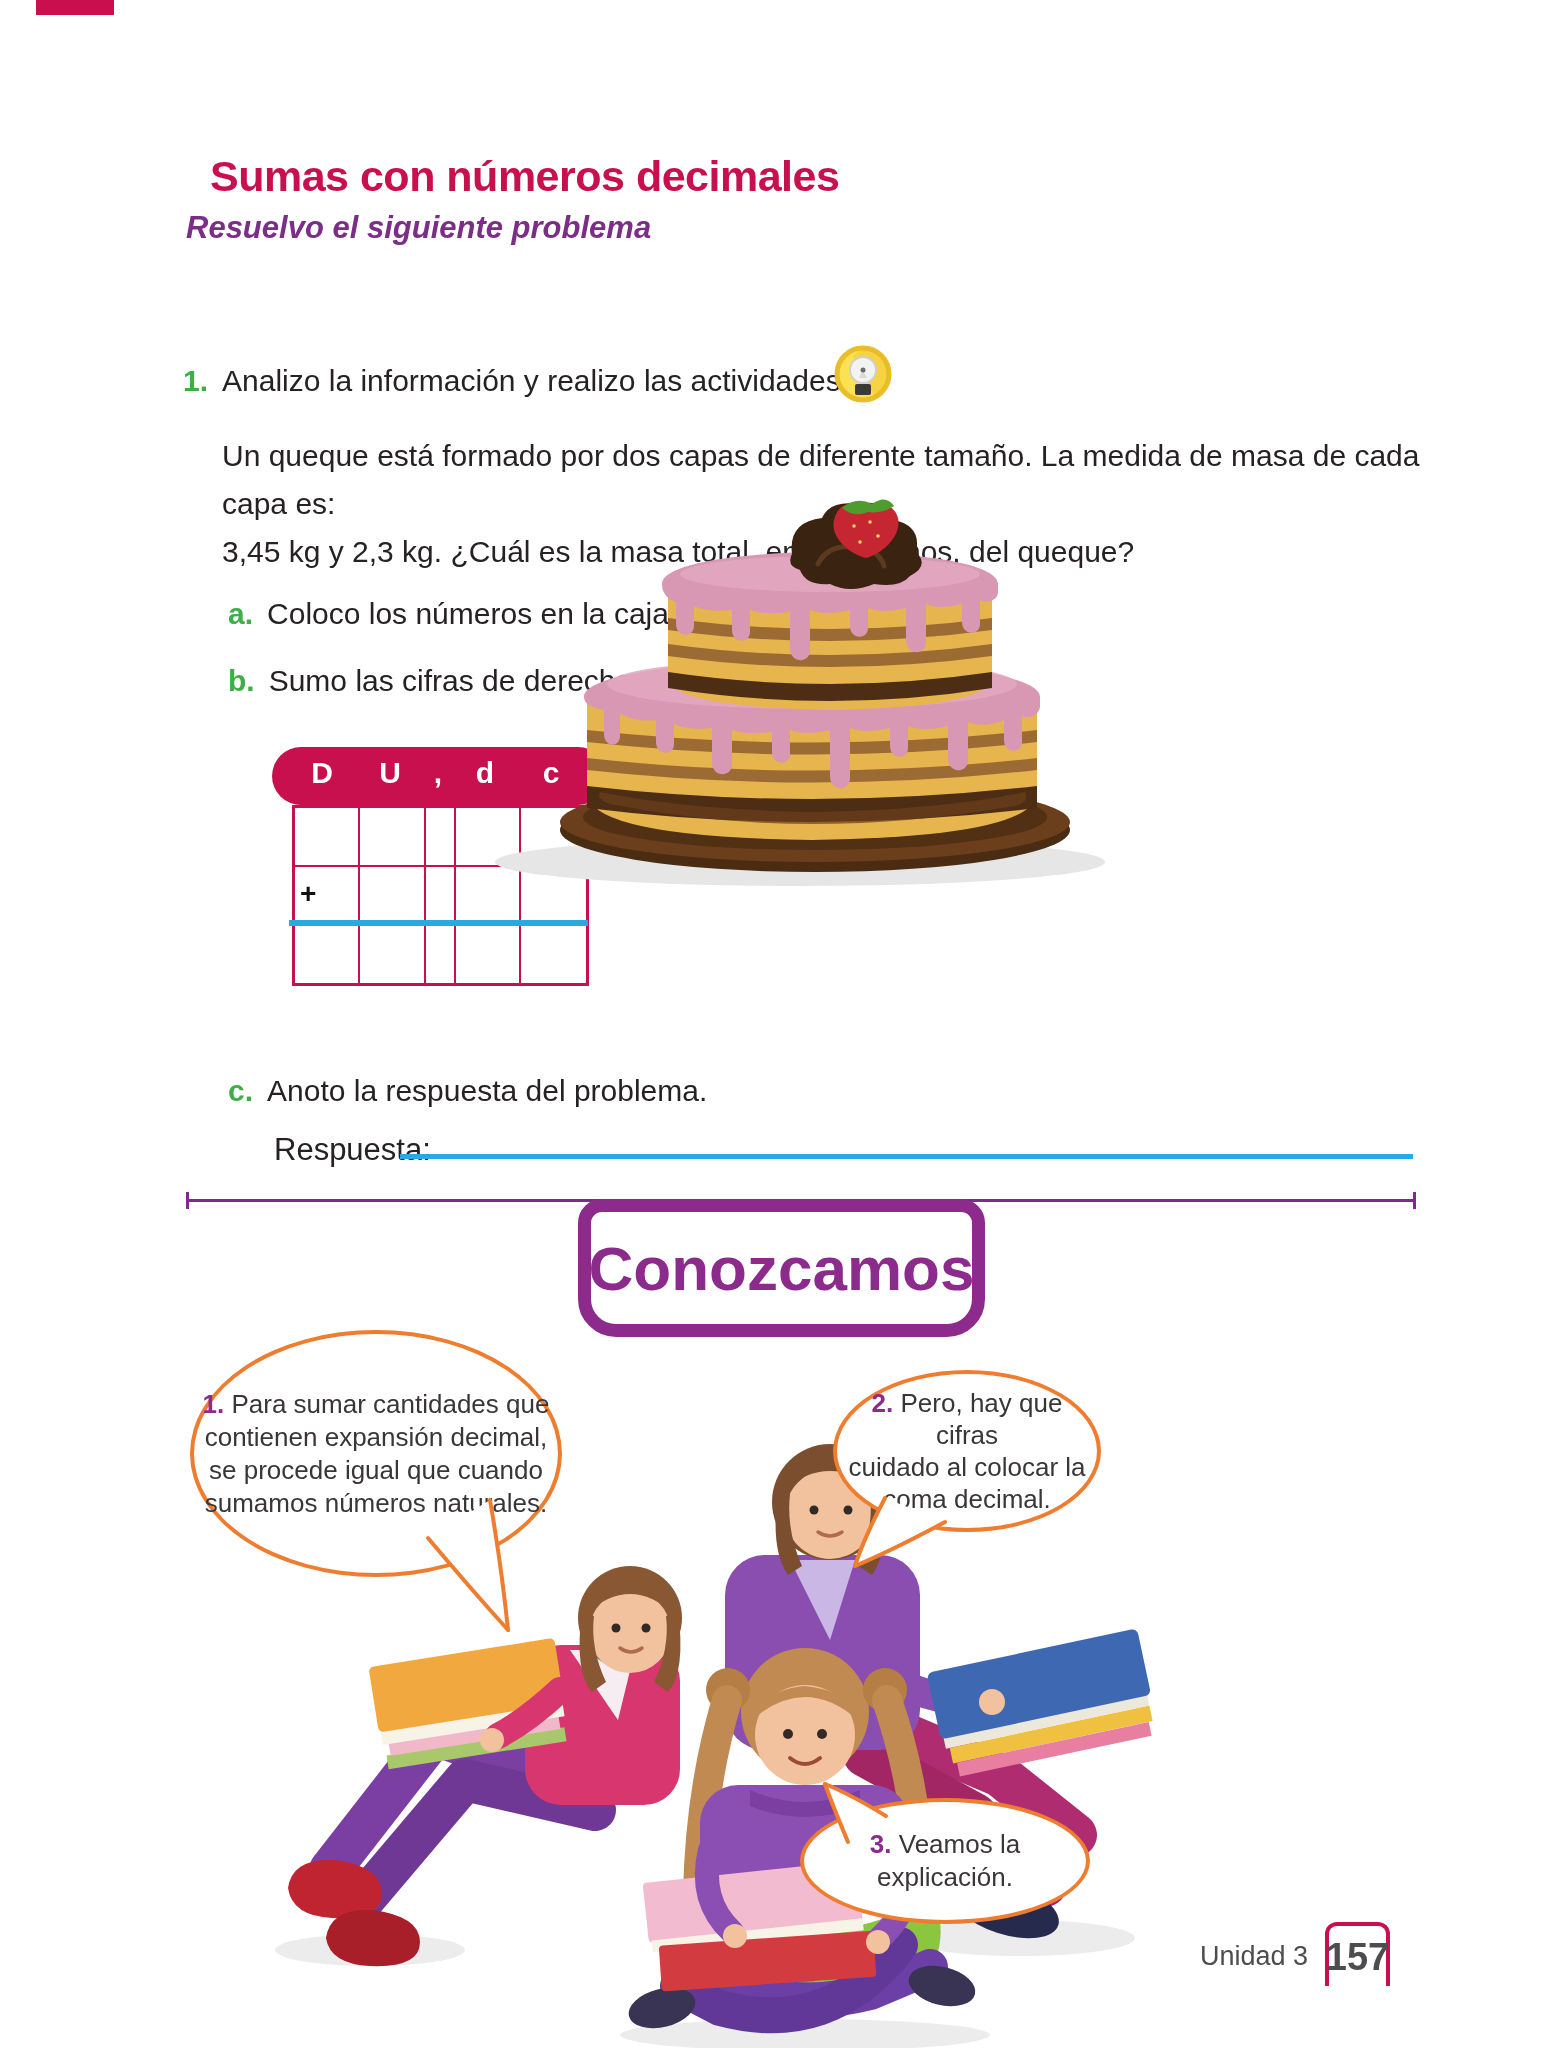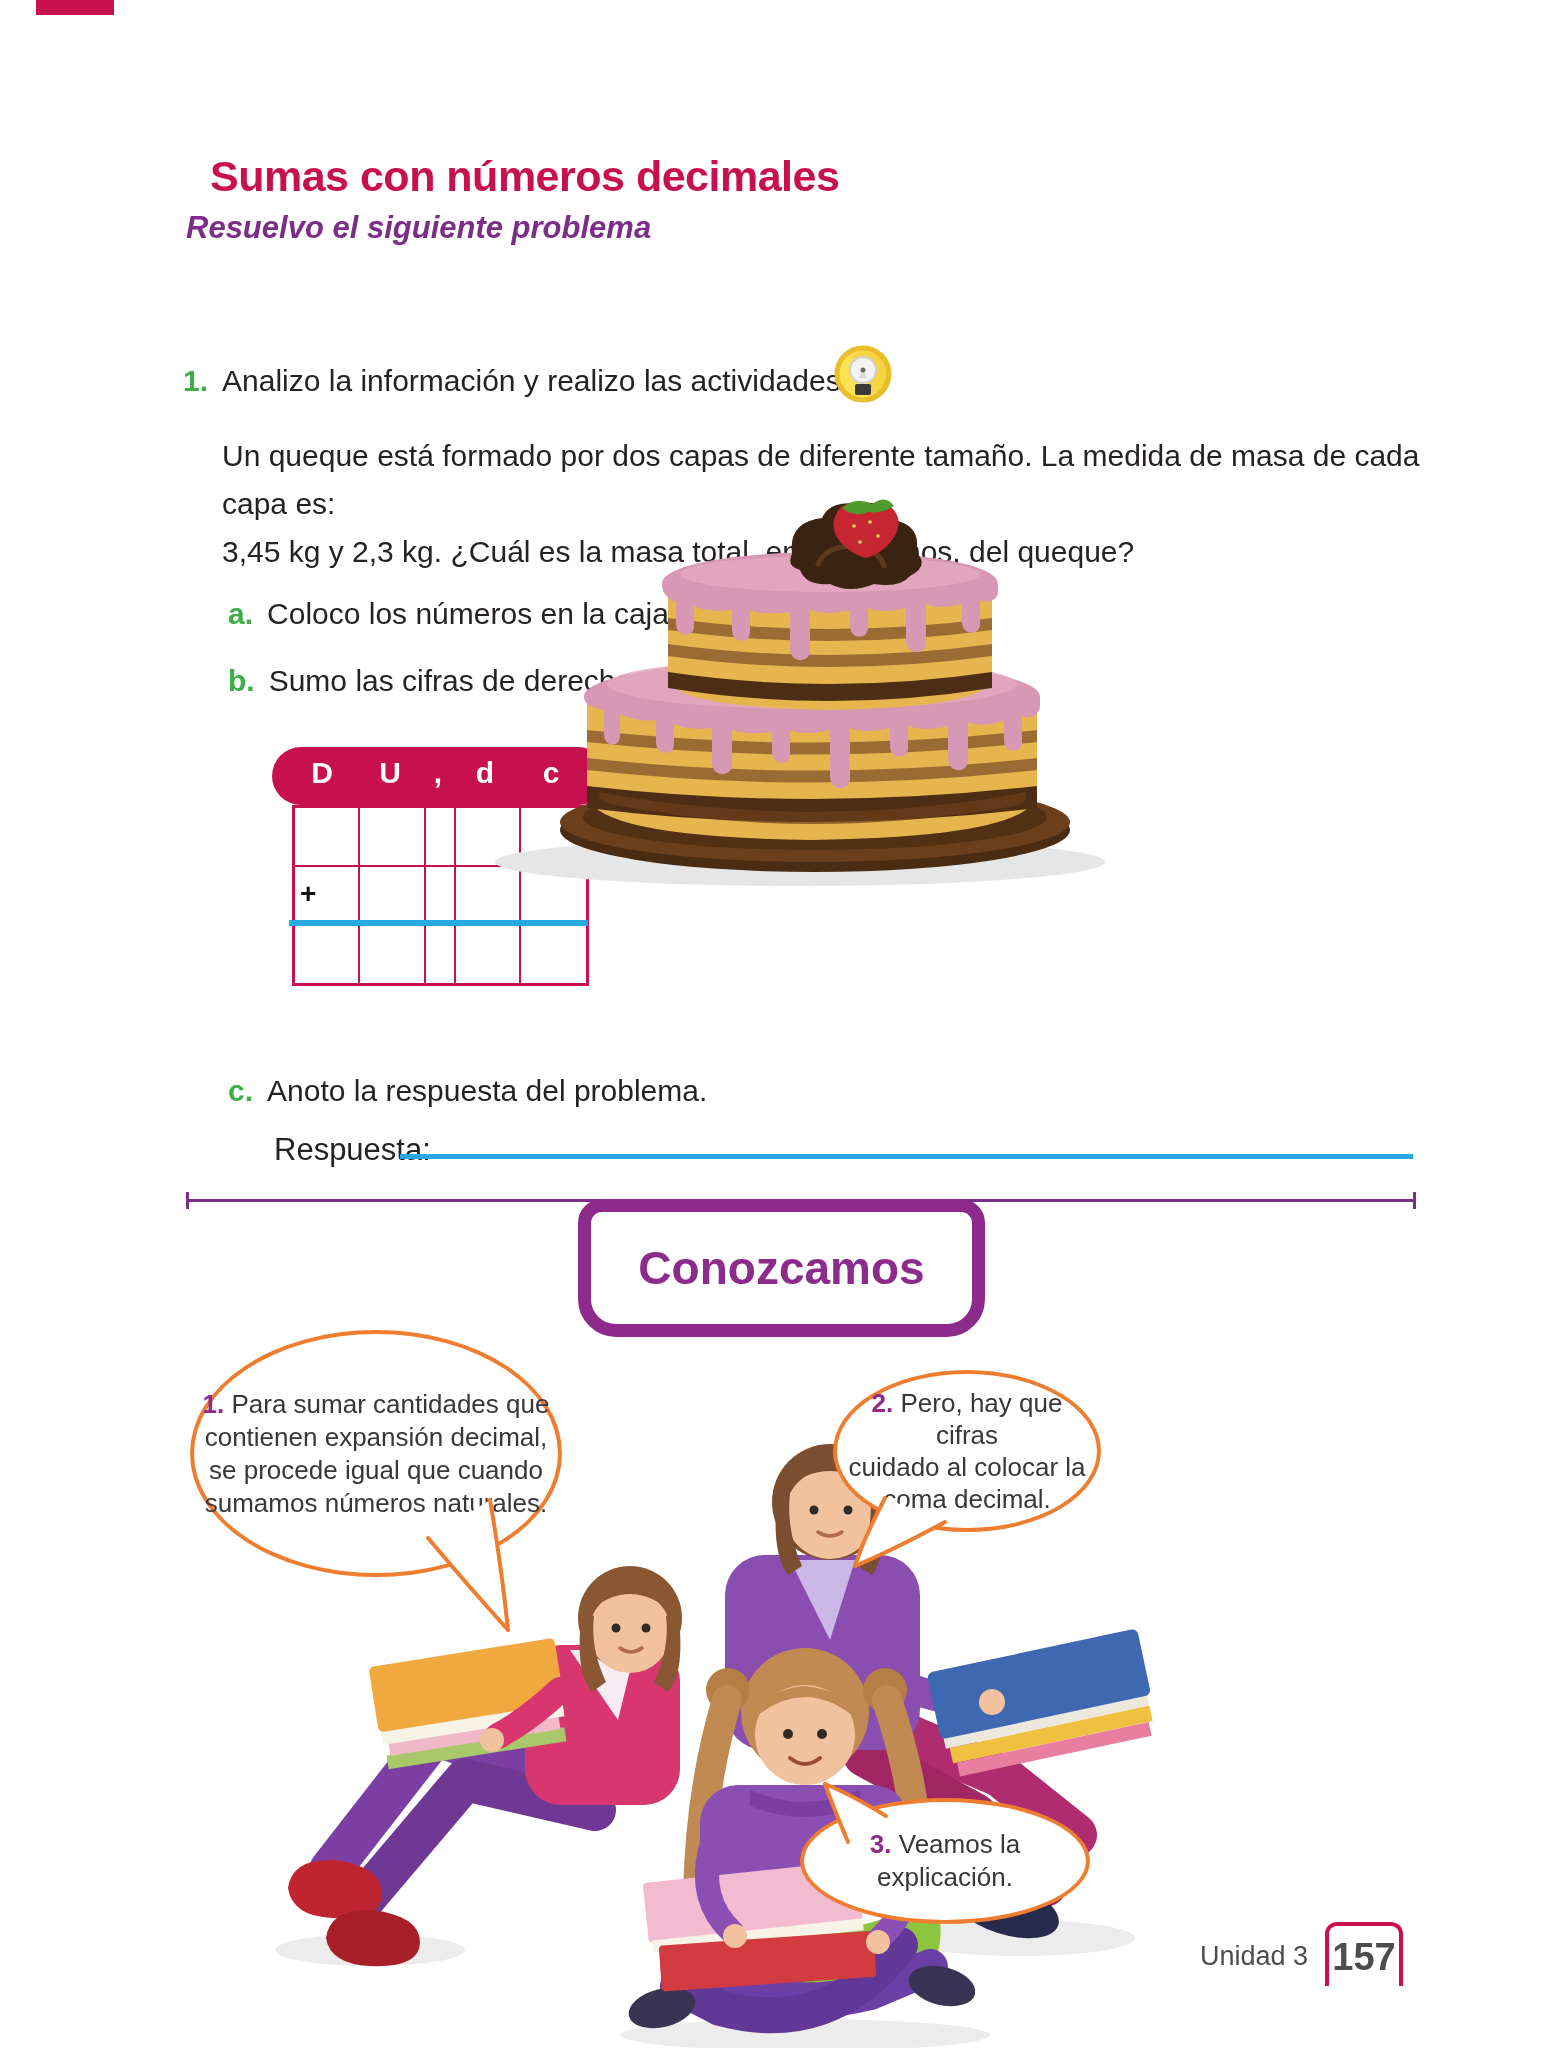--- a/index.html
+++ b/index.html
@@ -32,32 +32,32 @@
   .vb-plus{left:300px;top:878px;font-size:28px;font-weight:bold;color:#111;}
   .vb-blue{left:289px;top:920px;width:299px;height:6px;background:var(--blue);z-index:3;}
   
   .resp-label{left:274px;top:1132px;font-size:31px;}
   .resp-line{left:400px;top:1154px;width:1013px;height:5px;background:var(--blue);}
   
   .divider{left:188px;top:1199px;width:1227px;height:3px;background:var(--purple);}
   .div-tick{width:3px;height:17px;top:1192px;background:var(--purple);}
   .conoz-box{left:578px;top:1199px;width:407px;height:138px;border:13px solid var(--purple2);
              border-radius:24px 24px 38px 38px;background:#fff;display:flex;align-items:center;justify-content:center;box-sizing:border-box;z-index:4;}
-  .conoz-box span{font-size:46px;font-weight:bold;color:var(--purple2);}
+  .conoz-box span{font-size:62px;font-weight:bold;color:var(--purple2);}
   
   .bubble{z-index:6;}
   .ellipse{position:absolute;left:0;top:0;background:#fff;border:4px solid var(--orange);border-radius:50%;
            display:flex;align-items:center;justify-content:center;text-align:center;box-sizing:border-box;}
   .bub-text{font-size:26px;line-height:33px;color:#3a3637;}
   .bub-line{display:block;}
   .bub-num{color:var(--purple2);font-weight:bold;}
   .tailsvg{position:absolute;left:0;top:0;overflow:visible;z-index:7;}
   
   .unit-label{top:1941px;right:256px;font-size:27px;font-weight:normal;color:var(--gray);}
-  .page-bracket{left:1325px;top:1922px;width:78px;height:64px;border:4px solid var(--crimson);border-bottom:none;
+  .page-bracket{left:1325px;top:1922px;width:65px;height:64px;border:4px solid var(--crimson);border-bottom:none;
                 border-radius:12px 12px 0 0;display:flex;align-items:center;justify-content:center;box-sizing:border-box;}
   .page-bracket span{font-size:38px;font-weight:bold;color:var(--gray);margin-top:2px;}
 </style>
 </head>
 <body>
 
 <div class="page">
 
   <div class="abs corner-tab"></div>
 

